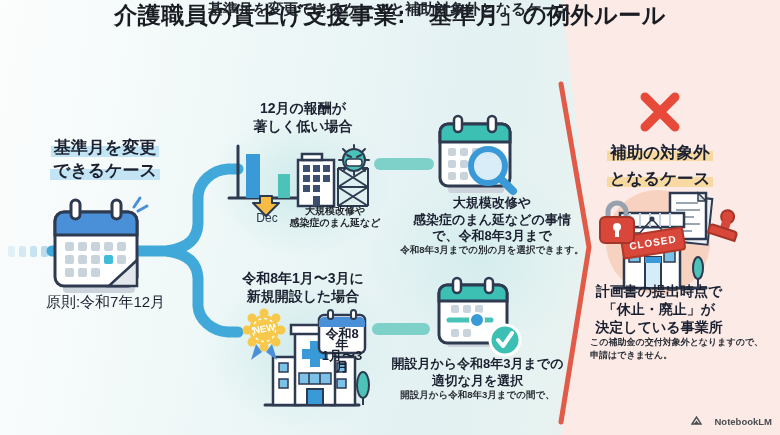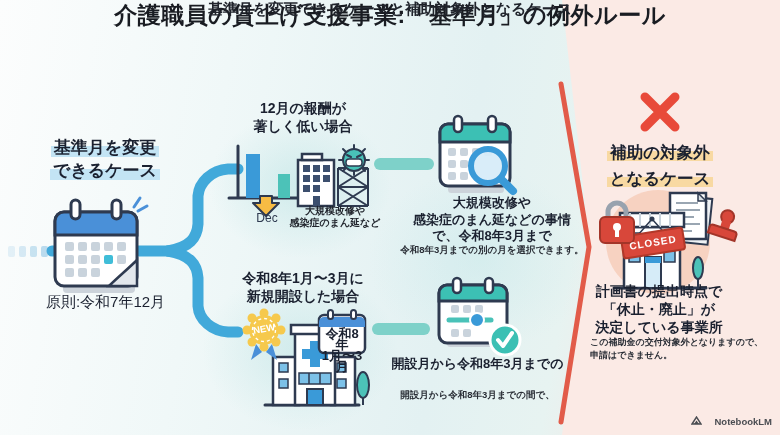--- a/index.html
+++ b/index.html
@@ -233,20 +233,21 @@
       <path d="M22 44 H64" stroke="#49c2b8" stroke-width="5" stroke-linecap="round"></path>
       <circle cx="50" cy="44" r="7" fill="#3a9ad8" stroke="#ffffff" stroke-width="2"></circle>
     </g>
     <g>
       <circle cx="78" cy="64" r="15" fill="#3cc0b4" stroke="#ffffff" stroke-width="3"></circle>
       <path d="M71 64 L76 70 L85 57" fill="none" stroke="#ffffff" stroke-width="4" stroke-linecap="round" stroke-linejoin="round"></path>
     </g>
   </svg>
   <div class="abs ctr t-b13" style="left:380px;top:356px;width:195px">
     <div>開設月から令和8年3月までの</div>
+    <div>適切な月を選択</div>
   </div>
   <div class="abs ctr t-note" style="left:375px;top:389px;width:205px">
     <div>開設月から令和8年3月までの間で、</div>
   </div>
 
   <svg class="abs" style="left:637px;top:89px" width="46" height="46" viewBox="0 0 46 46">
     <path d="M8 8 L38 38 M38 8 L8 38" stroke="#e84a3a" stroke-width="9" stroke-linecap="round"></path>
   </svg>
   <div class="abs ctr t-h16" style="left:585px;top:139px;width:150px">
     <div><span class="hl-org">補助の対象外</span></div>

